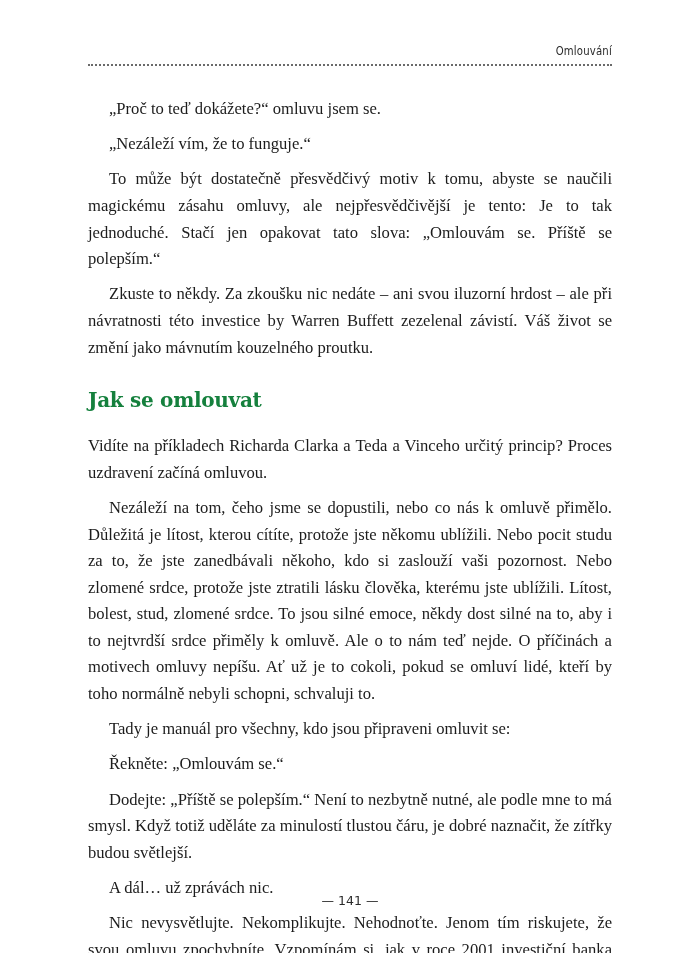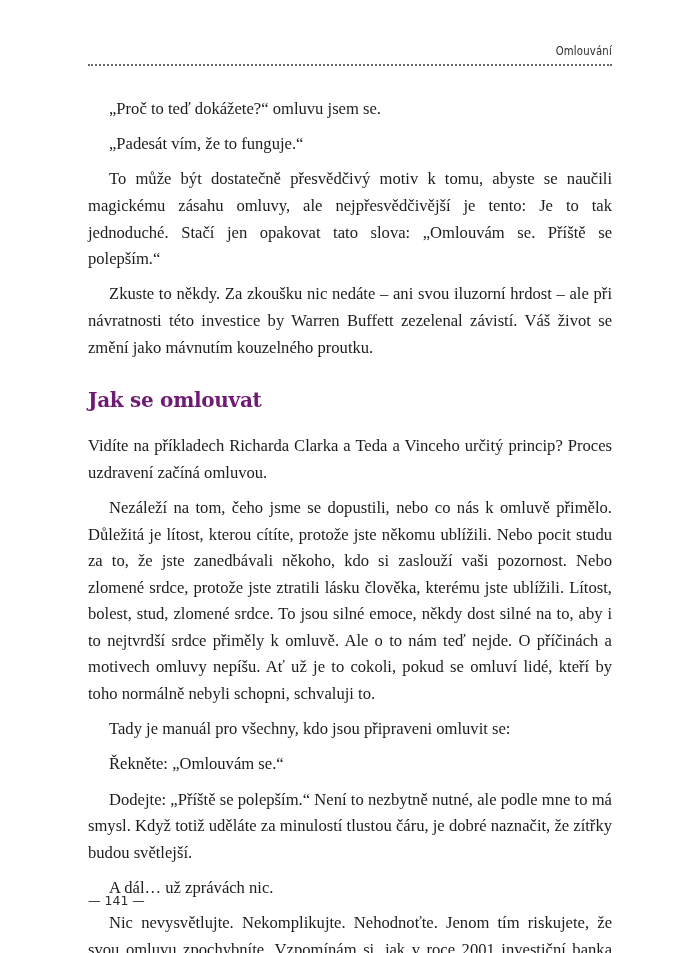--- a/index.html
+++ b/index.html
@@ -70,46 +70,46 @@
     .body-text p.short {
       text-align: left;
     }
     .section-heading {
       font-family: "DejaVu Serif", serif;
       font-weight: bold;
       font-size: 20px;
       line-height: 26px;
       margin: 26px 0 20px 0;
       letter-spacing: -0.3px;
-      color: #701a75;
+      color: #15803d;
     }
     .folio {
       position: absolute;
       left: 0;
       top: 885px;
       width: 524px;
-      text-align: left;
+      text-align: center;
       font-family: "DejaVu Sans", sans-serif;
       font-size: 12.5px;
       color: #2a2a2a;
     }
   </style>
 </head>
 <body>
 
 <div class="page">
 
   <div class="running-head">
     <span class="running-head-title">Omlouvání</span>
     <div class="dotted-rule"></div>
   </div>
 
   <div class="body-text">
     <p class="short">„Proč to teď dokážete?“ omluvu jsem se.</p>
-    <p class="short">„Padesát vím, že to funguje.“</p>
+    <p class="short">„Nezáleží vím, že to funguje.“</p>
     <p>To může být dostatečně přesvědčivý motiv k tomu, abyste se naučili magickému zásahu omluvy, ale nejpřesvědčivější je tento: Je to tak jednoduché. Stačí jen opakovat tato slova: „Omlouvám se. Příště se polepším.“</p>
     <p>Zkuste to někdy. Za zkoušku nic nedáte – ani svou iluzorní hrdost – ale při návratnosti této investice by Warren Buffett zezelenal závistí. Váš život se změní jako mávnutím kouzelného proutku.</p>
 
     <h2 class="section-heading">Jak se omlouvat</h2>
 
     <p class="noindent">Vidíte na příkladech Richarda Clarka a Teda a Vinceho určitý princip? Proces uzdravení začíná omluvou.</p>
     <p>Nezáleží na tom, čeho jsme se dopustili, nebo co nás k omluvě přimělo. Důležitá je lítost, kterou cítíte, protože jste někomu ublížili. Nebo pocit studu za to, že jste zanedbávali někoho, kdo si zaslouží vaši pozornost. Nebo zlomené srdce, protože jste ztratili lásku člověka, kterému jste ublížili. Lítost, bolest, stud, zlomené srdce. To jsou silné emoce, někdy dost silné na to, aby i to nejtvrdší srdce přiměly k omluvě. Ale o to nám teď nejde. O příčinách a motivech omluvy nepíšu. Ať už je to cokoli, pokud se omluví lidé, kteří by toho normálně nebyli schopni, schvaluji to.</p>
     <p class="short">Tady je manuál pro všechny, kdo jsou připraveni omluvit se:</p>
     <p class="short">Řekněte: „Omlouvám se.“</p>
     <p>Dodejte: „Příště se polepším.“ Není to nezbytně nutné, ale podle mne to má smysl. Když totiž uděláte za minulostí tlustou čáru, je dobré naznačit, že zítřky budou světlejší.</p>

